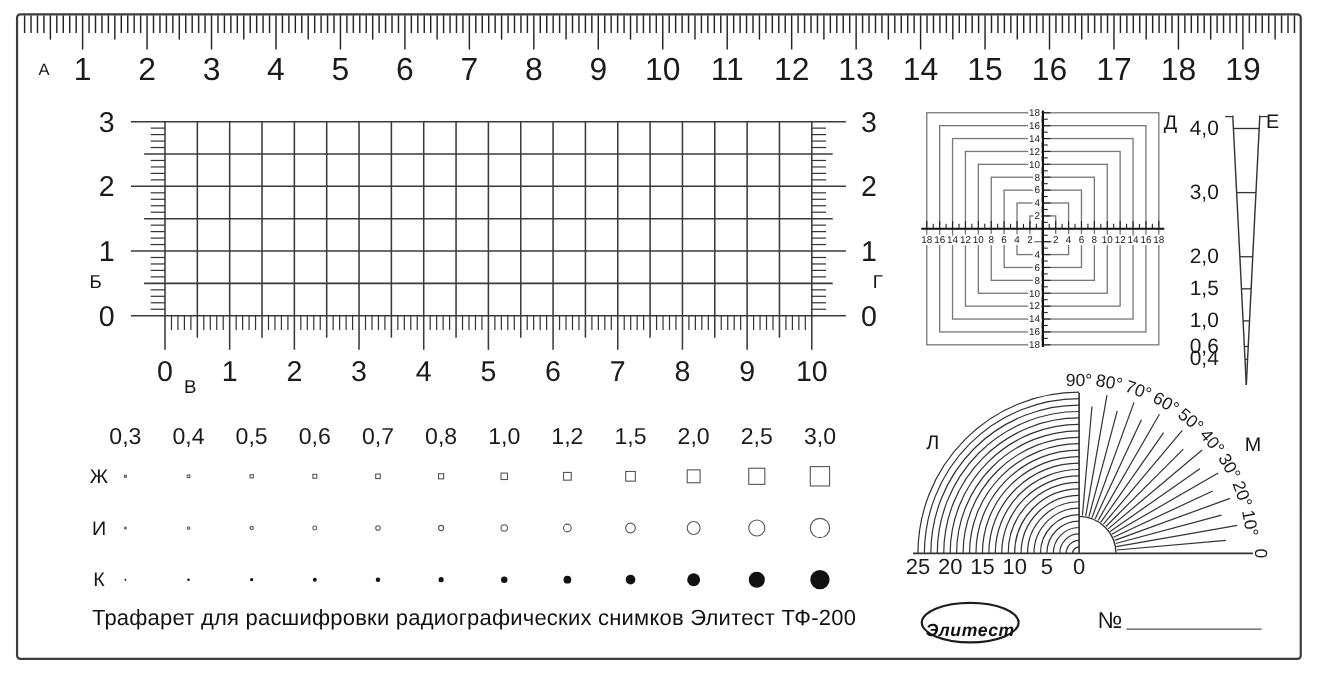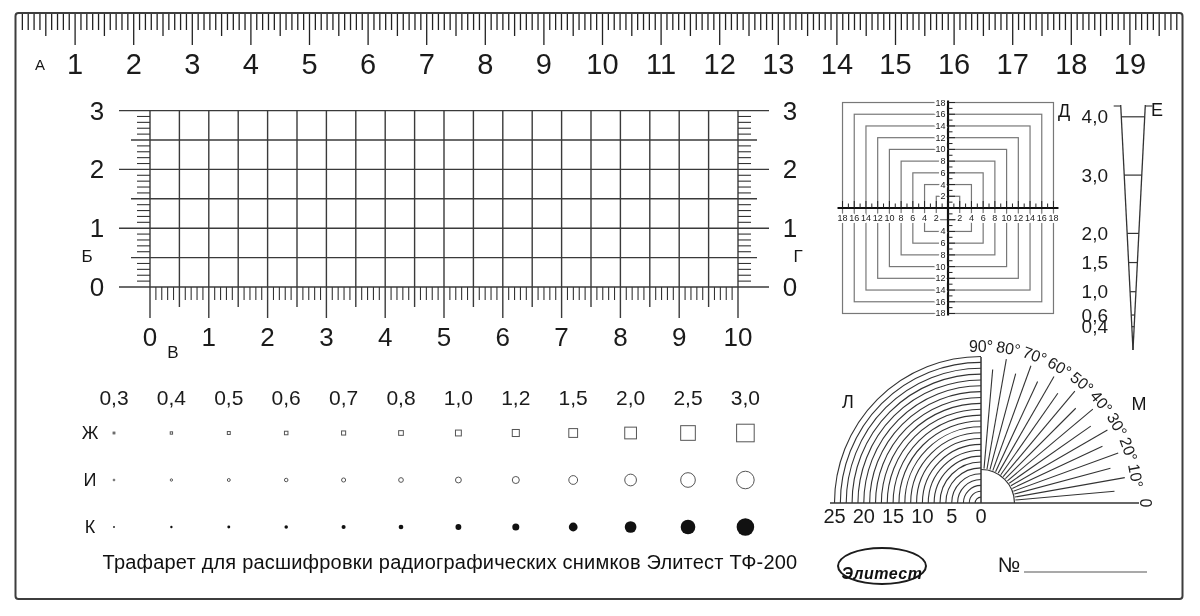--- a/index.html
+++ b/index.html
@@ -680,19 +680,19 @@
   <span class="lbl letter" style="left:173px;top:352px;">В</span>
   <span class="lbl letter" style="left:798px;top:256px;">Г</span>
   <span class="lbl" style="left:1064px;top:111px;font-size:18px;">Д</span>
   <span class="lbl" style="left:1157px;top:110px;font-size:18px;">Е</span>
   <span class="lbl" style="left:90px;top:433px;font-size:18px;">Ж</span>
   <span class="lbl" style="left:90px;top:480px;font-size:18px;">И</span>
   <span class="lbl" style="left:90px;top:527px;font-size:18px;">К</span>
   <span class="lbl" style="left:848px;top:402px;font-size:18px;">Л</span>
   <span class="lbl" style="left:1139px;top:404px;font-size:18px;">М</span>
 
-  <span class="lbl caption" style="left:450px;top:562px;">Трафарет для расшифровки радиографических снимков Элитест ТФ-200</span>
+  <span class="lbl caption" style="left:431px;top:562px;">Трафарет для расшифровки радиографических снимков Элитест ТФ-200</span>
 
   <div class="logo">
     <span>Элитест</span>
   </div>
   <span class="lbl serial" style="left:1009px;top:564px;">№</span>
 </div>
 
 </body></html>

